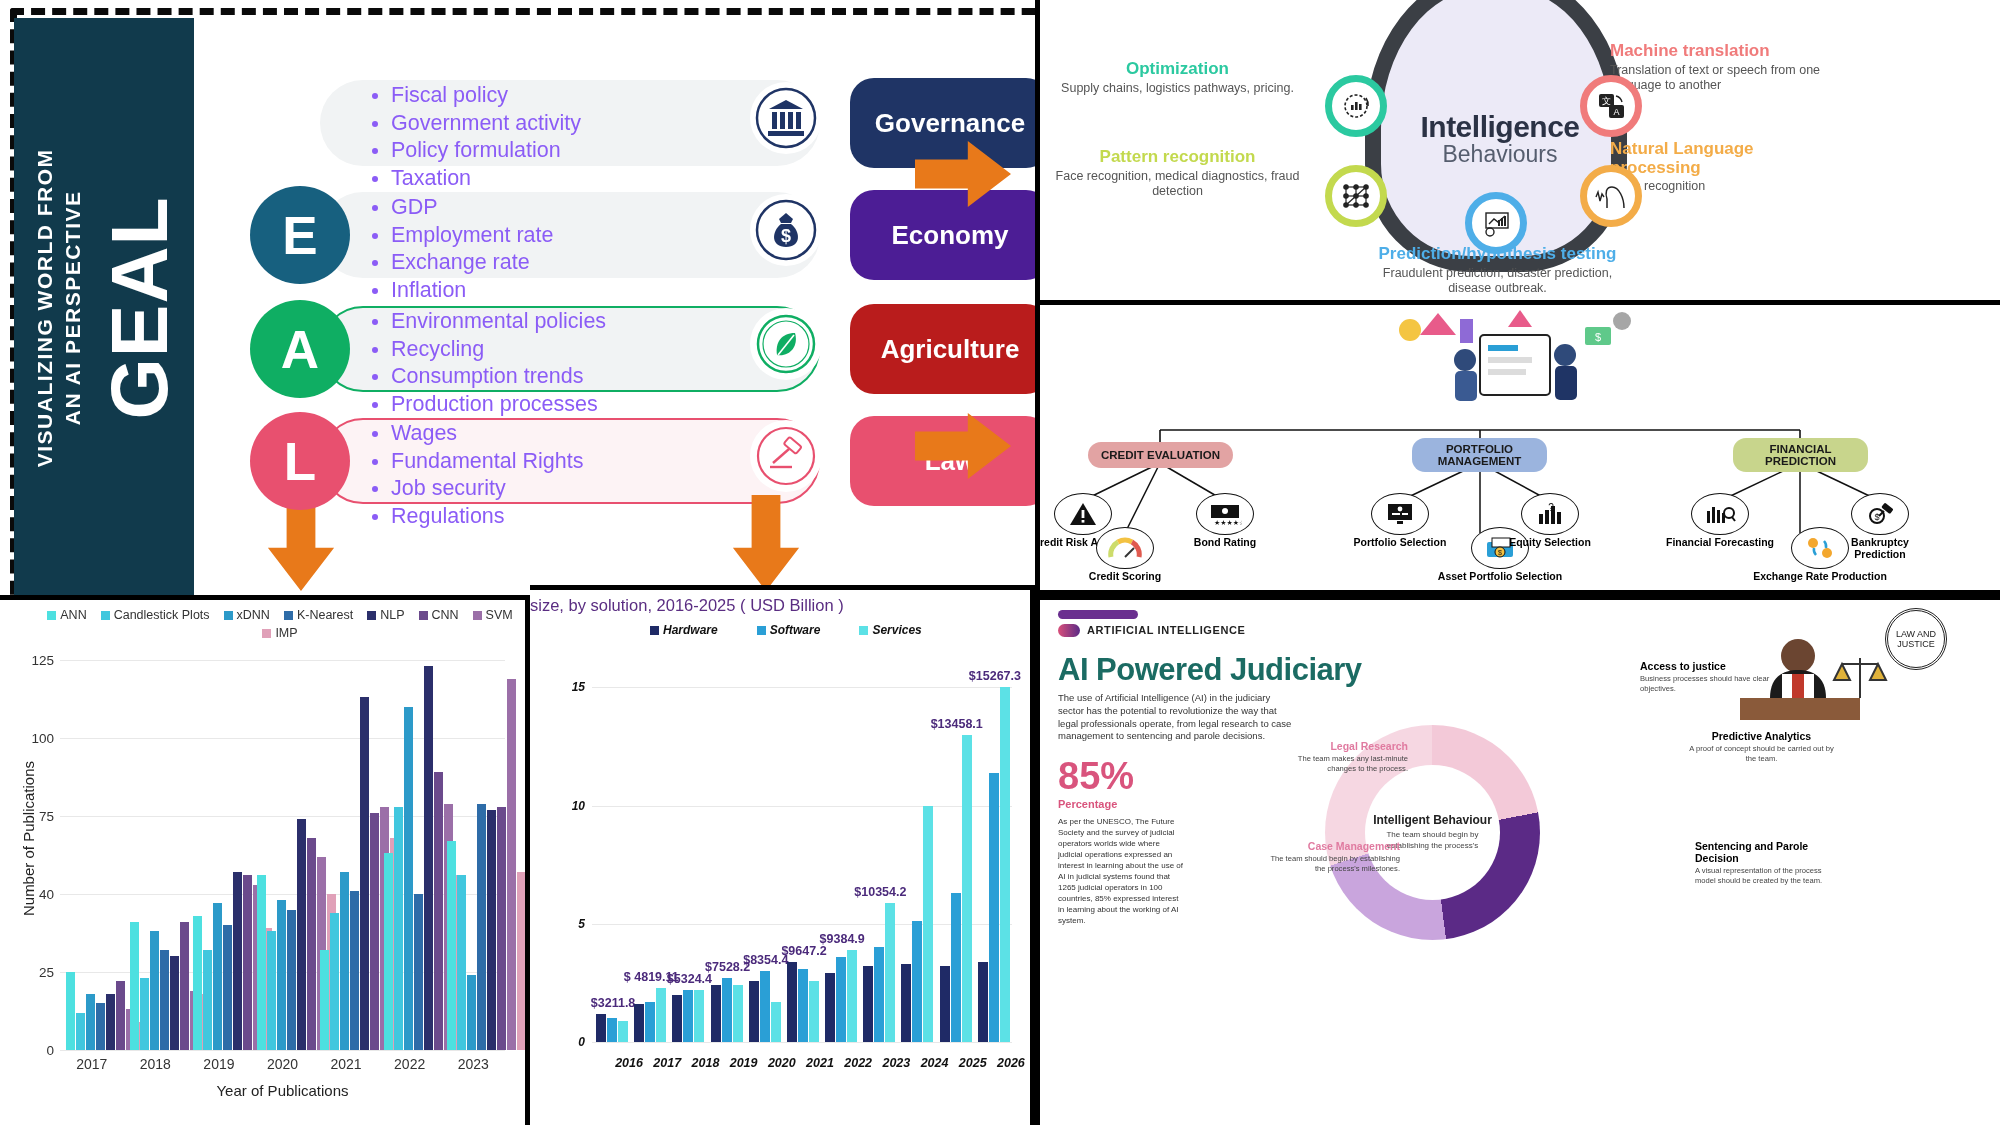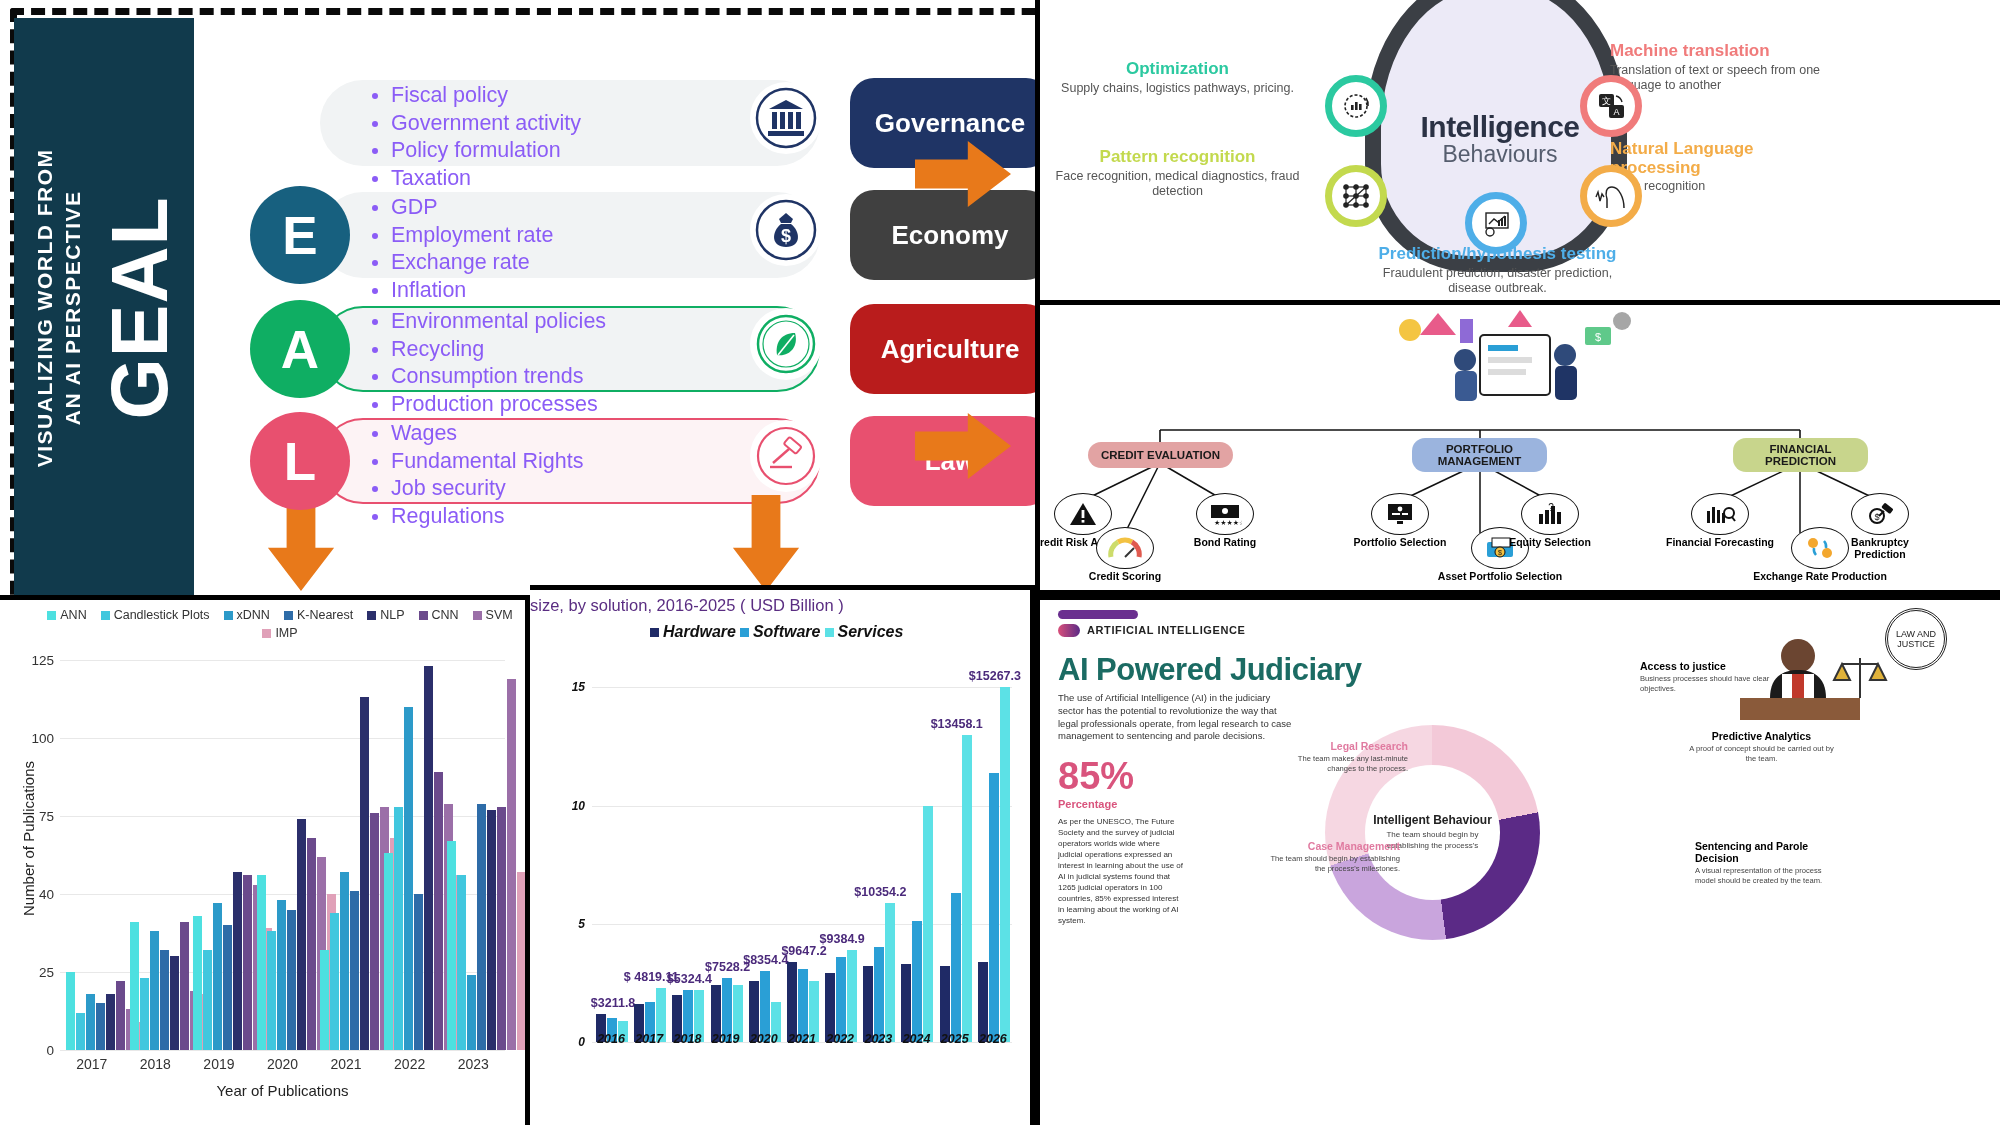--- a/index.html
+++ b/index.html
@@ -143,37 +143,37 @@
     font-size:15px; color:#222; transform:rotate(-90deg);
   }
 
   
   #chart2 { left:530px; top:585px; width:505px; height:540px; }
   #c2-title {
     position:absolute; left:0; top:6px; width:505px;
     font-size:16.5px; color:#5a2d82; white-space:nowrap; overflow:hidden;
   }
   #c2-legend {
-    position:absolute; left:120px; top:33px; display:flex; gap:4px;
-    font-size:16px; font-weight:bold; font-style:italic; color:#111;
+    position:absolute; left:120px; top:33px; display:flex; gap:39px;
+    font-size:12px; font-weight:bold; font-style:italic; color:#111;
   }
   #c2-plot { position:absolute; left:62px; top:62px; width:420px; height:390px; }
   .c2-ytick {
     position:absolute; right:100%; margin-right:7px; transform:translateY(-50%);
     font-size:12px; font-weight:bold; font-style:italic; color:#111;
   }
   .c2-group { position:absolute; bottom:0; display:flex; align-items:flex-end; gap:1px; }
   .c2-bar { width:10px; }
   .c2-dl {
     position:absolute; transform:translateX(-50%);
     font-size:12.5px; font-weight:bold; color:#4b2a7b; white-space:nowrap;
   }
   .c2-xlab {
-    position:absolute; top:380px; transform:translateX(-50%);
-    font-size:12.5px; font-weight:bold; font-style:italic; color:#111;
+    position:absolute; top:404px; transform:translateX(-50%);
+    font-size:12.5px; font-weight:bold; font-style:italic; color:#111;margin-left:18px;
   }
 
   
   #jud-panel { left:1035px; top:595px; width:965px; height:530px; }
   #jud-brandbar {
     position:absolute; left:18px; top:10px; width:80px; height:9px;
     background:#6a2f8f; border-radius:5px;
   }
   #jud-brand {
     position:absolute; left:18px; top:24px; display:flex; align-items:center; gap:7px;
@@ -279,21 +279,21 @@
         <li>Inflation</li>
       </ul>
       <div class="geal-icon">
         <svg class="sv" width="62" height="62" viewBox="0 0 62 62">
           <circle cx="31" cy="31" r="29" fill="#fff" stroke="#1F3465" stroke-width="2.5"></circle>
           <path d="M24 20 L31 14 L38 20 L36 24 L26 24 Z" fill="#1F3465"></path>
           <path d="M26 25 C16 33, 16 48, 31 48 C46 48, 46 33, 36 25 Z" fill="#1F3465"></path>
           <text x="31" y="43" font-size="18" font-family="Liberation Sans" fill="#fff" text-anchor="middle" font-weight="bold">$</text>
         </svg>
       </div>
-      <div class="geal-cat" style="background:#404040;">Economy</div>
+      <div class="geal-cat" style="background:#4c1d95;">Economy</div>
     </div>
 
     <div class="geal-row" style="left:250px; top:300px;">
       <div class="geal-pill" style="border:2px solid #0FAE63;"></div>
       <div class="geal-circle" style="background:#0FAE63;">A</div>
       <ul class="geal-list">
         <li>Environmental policies</li>
         <li>Recycling</li>
         <li>Consumption trends</li>
         <li>Production processes</li>

